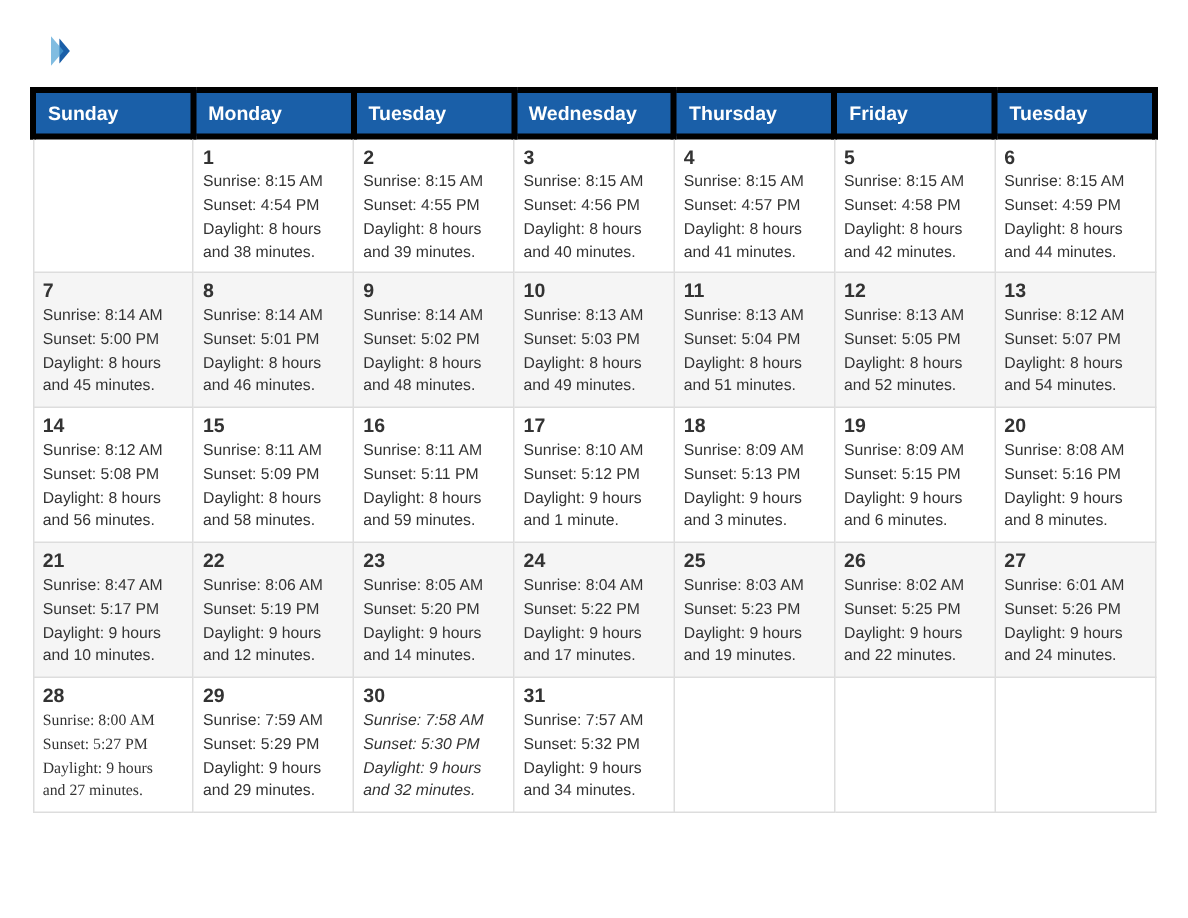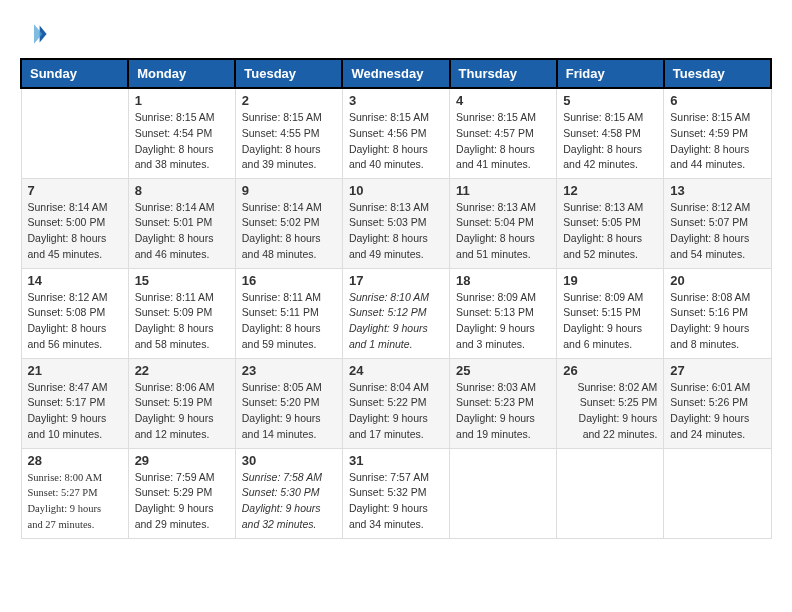--- a/index.html
+++ b/index.html
@@ -51,21 +51,21 @@
       border-collapse: collapse;
       table-layout: fixed;
     }
     thead tr th {
       background-color: #1a5fa8;
       color: #fff;
       text-align: left;
       padding: 6px 8px;
       font-size: 13px;
       font-weight: bold;
-      border: 2px solid #000000;
+      border: 4px solid #000000;
     }
     tbody tr td {
       vertical-align: top;
       padding: 4px 6px;
       font-size: 11px;
       color: #333;
       border: 1px solid #ddd;
       height: 90px;
     }
     tbody tr:nth-child(even) td {
@@ -232,21 +232,21 @@
         </td>
         <td>
           <span class="day-num">16</span>
           <div class="day-info" style="white-space: pre-line;">Sunrise: 8:11 AM
 Sunset: 5:11 PM
 Daylight: 8 hours
 and 59 minutes.</div>
         </td>
         <td>
           <span class="day-num">17</span>
-          <div class="day-info" style="white-space: pre-line; font-style: italic;">Sunrise: 8:10 AM
+          <div class="day-info" style="white-space: pre-line;">Sunrise: 8:10 AM
 Sunset: 5:12 PM
 Daylight: 9 hours
 and 1 minute.</div>
         </td>
         <td>
           <span class="day-num">18</span>
           <div class="day-info" style="white-space: pre-line;">Sunrise: 8:09 AM
 Sunset: 5:13 PM
 Daylight: 9 hours
 and 3 minutes.</div>
@@ -297,21 +297,21 @@
         </td>
         <td>
           <span class="day-num">25</span>
           <div class="day-info" style="white-space: pre-line;">Sunrise: 8:03 AM
 Sunset: 5:23 PM
 Daylight: 9 hours
 and 19 minutes.</div>
         </td>
         <td>
           <span class="day-num">26</span>
-          <div class="day-info" style="white-space: pre-line; text-align: right;">Sunrise: 8:02 AM
+          <div class="day-info" style="white-space: pre-line;">Sunrise: 8:02 AM
 Sunset: 5:25 PM
 Daylight: 9 hours
 and 22 minutes.</div>
         </td>
         <td>
           <span class="day-num">27</span>
           <div class="day-info" style="white-space: pre-line;">Sunrise: 6:01 AM
 Sunset: 5:26 PM
 Daylight: 9 hours
 and 24 minutes.</div>

